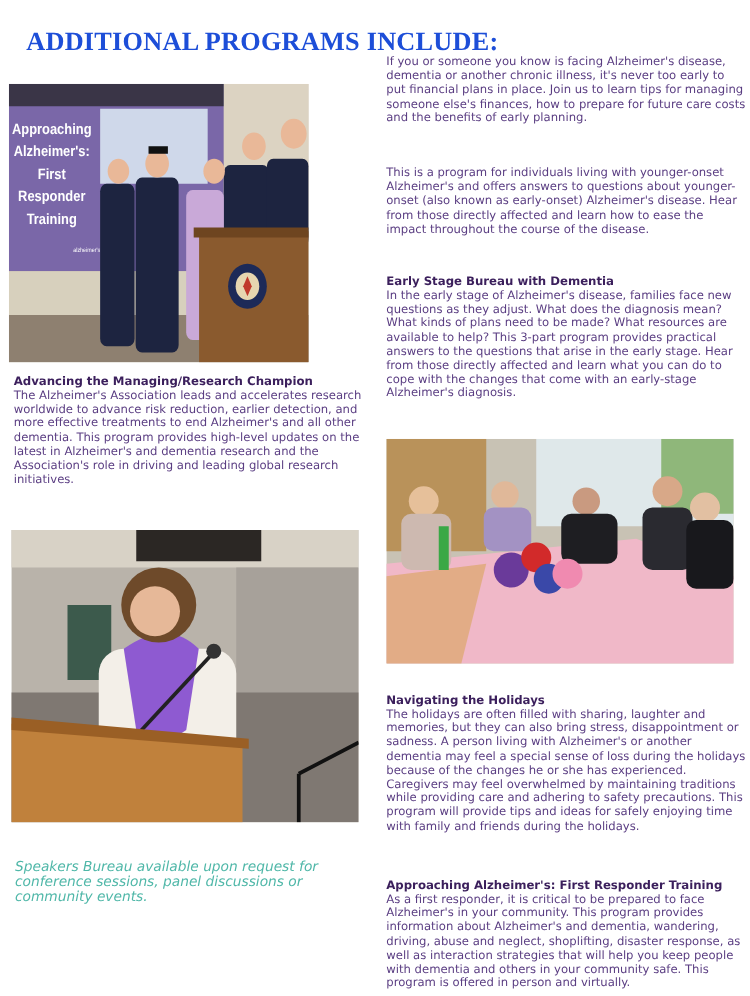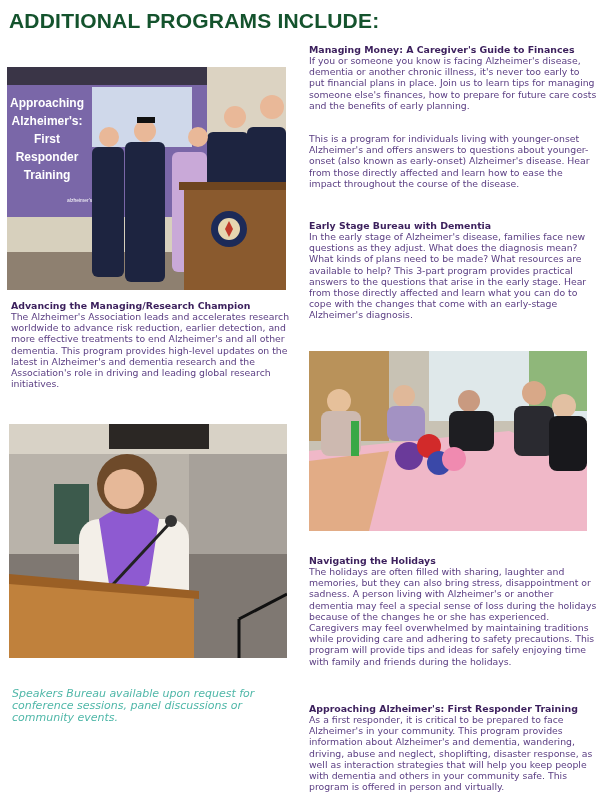--- a/index.html
+++ b/index.html
@@ -1,41 +1,41 @@
 <!DOCTYPE html>
 <html><head>
 <meta charset="utf-8">
 <style>
   html, body { margin: 0; padding: 0; background: #ffffff; }
   body { width: 600px; height: 797px; position: relative; overflow: hidden; font-family: "DejaVu Sans", sans-serif; }
   .title {
     position: absolute; left: 9px; top: 9px;
-    font-family: Liberation Sans, sans-serif; font-weight: bold;
-    font-size: 21px; letter-spacing: 0.2px; color: #14532d; margin: 0;
+    font-family: Liberation Serif, serif; font-weight: bold;
+    font-size: 21px; letter-spacing: 0.2px; color: #1d4ed8; margin: 12px;
   }
   .section { position: absolute; color: #4a2a6e; }
   .section h3 {
     margin: 0; font-size: 9.4px; line-height: 11px; font-weight: bold; color: #3b1f5c;
   }
   .section p {
     margin: 0; font-size: 9.3px; line-height: 11.2px; color: #5a3d82;
   }
   .photo { position: absolute; overflow: hidden; }
   .photo svg { width: 100%; height: 100%; display: block; }
   .note {
     position: absolute; left: 12px; top: 688px; width: 285px;
     font-style: italic; font-size: 11px; line-height: 12px; color: #4fb7a8;
   }
 </style>
 </head>
 <body>
 
 <h1 class="title">ADDITIONAL PROGRAMS INCLUDE:</h1>
 
-<div class="photo" style="left:7px; top:67px; width:279px; height:223px;" title="First responders and Alzheimer's Association staff standing by a podium in front of a projection screen">
+<div class="photo" style="left:7px; top:67px; width:240px; height:223px;" title="First responders and Alzheimer's Association staff standing by a podium in front of a projection screen">
   <svg viewBox="0 0 279 223" preserveAspectRatio="none">
     <rect width="279" height="223" fill="#cfc5b2"></rect>
     <rect x="0" y="0" width="200" height="150" fill="#7a67a8"></rect>
     <rect x="0" y="0" width="200" height="18" fill="#3a3547"></rect>
     <rect x="85" y="20" width="100" height="60" fill="#cfd8ea"></rect>
     <rect x="0" y="150" width="200" height="35" fill="#d7d0bd"></rect>
     <rect x="0" y="185" width="279" height="38" fill="#8e8070"></rect>
     <rect x="200" y="0" width="79" height="185" fill="#dcd3c2"></rect>
     <text x="40" y="40" font-family="Liberation Sans, sans-serif" font-size="12" font-weight="bold" fill="#ffffff" text-anchor="middle">Approaching</text>
     <text x="40" y="58" font-family="Liberation Sans, sans-serif" font-size="12" font-weight="bold" fill="#ffffff" text-anchor="middle">Alzheimer's:</text>
@@ -93,21 +93,20 @@
     <path d="M0 155 L185 170 L185 234 L0 234 Z" fill="#c0813c"></path>
     <path d="M0 150 L190 167 L190 175 L0 160 Z" fill="#9a5f25"></path>
     <line x1="230" y1="234" x2="230" y2="195" stroke="#111" stroke-width="3"></line>
     <line x1="230" y1="195" x2="278" y2="170" stroke="#111" stroke-width="3"></line>
   </svg>
 </div>
 
 <div class="note">Speakers Bureau available upon request for conference sessions, panel discussions or community events.</div>
 
 <div class="section" style="left:309px; top:44px; width:288px;">
-  <h3>Managing Money: A Caregiver's Guide to Finances</h3>
   <p>If you or someone you know is facing Alzheimer's disease, dementia or another chronic illness, it's never too early to put financial plans in place. Join us to learn tips for managing someone else's finances, how to prepare for future care costs and the benefits of early planning.</p>
 </div>
 
 <div class="section" style="left:309px; top:133px; width:288px;">
   <p>This is a program for individuals living with younger-onset Alzheimer's and offers answers to questions about younger-onset (also known as early-onset) Alzheimer's disease. Hear from those directly affected and learn how to ease the impact throughout the course of the disease.</p>
 </div>
 
 <div class="section" style="left:309px; top:220px; width:288px;">
   <h3>Early Stage Bureau with Dementia</h3>
   <p>In the early stage of Alzheimer's disease, families face new questions as they adjust. What does the diagnosis mean? What kinds of plans need to be made? What resources are available to help? This 3-part program provides practical answers to the questions that arise in the early stage. Hear from those directly affected and learn what you can do to cope with the changes that come with an early-stage Alzheimer's diagnosis.</p>

